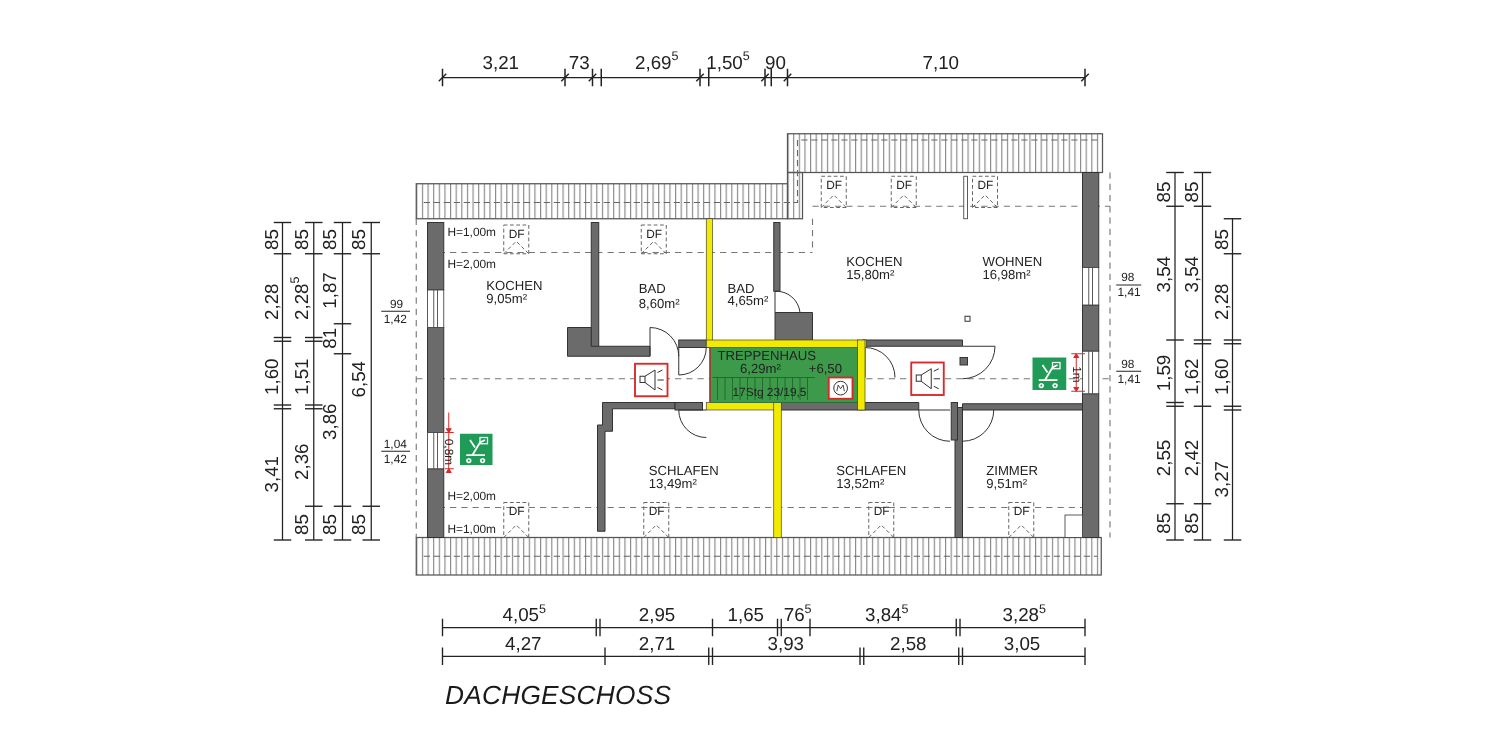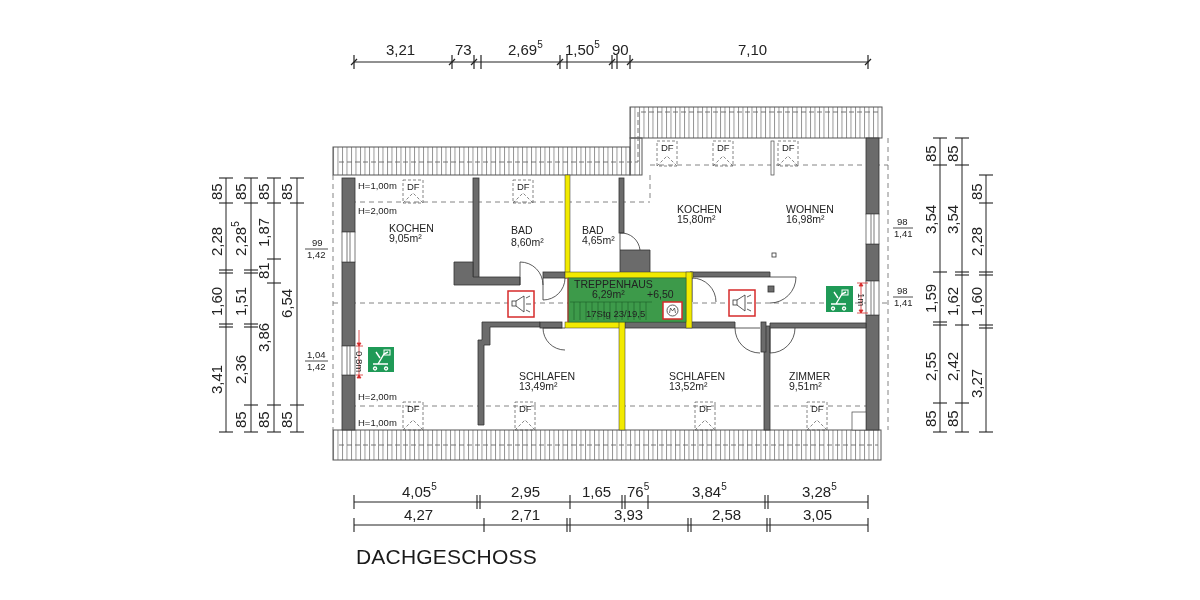--- a/index.html
+++ b/index.html
@@ -2,21 +2,21 @@
 <html><head>
 <meta charset="utf-8">
 <style>
   html, body { margin: 0; padding: 0; background: #ffffff; }
   body { width: 1200px; height: 600px; overflow: hidden; position: relative; font-family: "Liberation Sans", sans-serif; }
   svg { position: absolute; left: 0; top: 0; }
   .dim { font-family: "Liberation Sans", sans-serif; font-size: 15px; fill: #222; }
   .sup { font-size: 10px; }
   .room { font-family: "Liberation Sans", sans-serif; font-size: 10.5px; fill: #222; }
   .small { font-family: "Liberation Sans", sans-serif; font-size: 9.5px; fill: #222; }
-  .title { position: absolute; left: 356px; top: 545px; font-size: 21px; color: #1a1a1a; font-family: "Liberation Sans", sans-serif; letter-spacing: 0.2px; }
+  .title { position: absolute; left: 356px; top: 545px; font-size: 21px; color: #1a1a1a; font-family: "Liberation Sans", sans-serif; letter-spacing: 0.2px; font-style: italic; }
 </style>
 </head>
 <body>
 
 <svg width="1200" height="600" viewBox="0 0 1200 600" xmlns="http://www.w3.org/2000/svg">
   <defs>
     <pattern id="roofHatch" width="4.5" height="10" patternUnits="userSpaceOnUse">
       <line x1="0.5" y1="0" x2="0.5" y2="10" stroke="#777" stroke-width="0.8"></line>
     </pattern>
   </defs>

